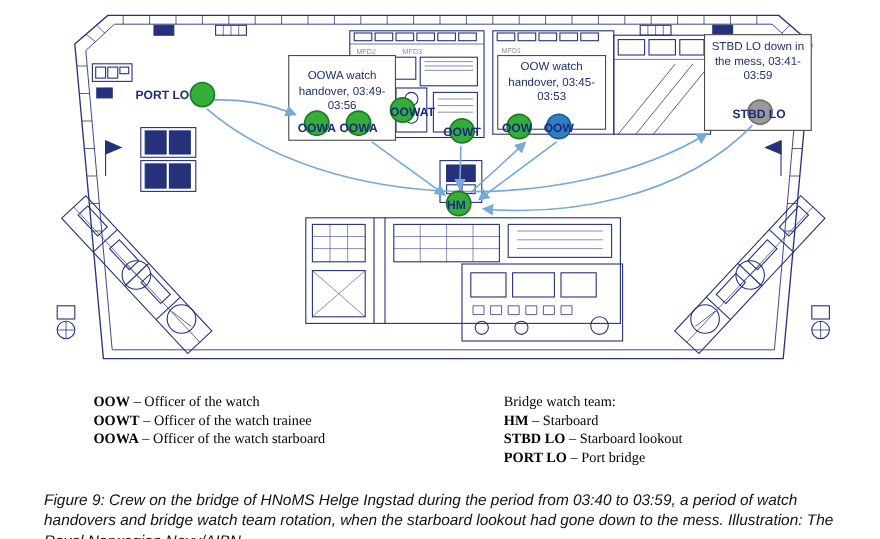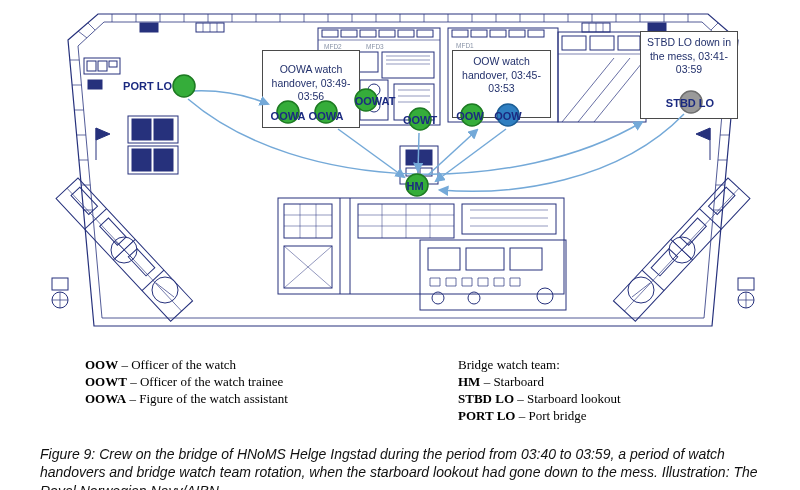--- a/index.html
+++ b/index.html
@@ -216,21 +216,21 @@
 
         <circle cx="691" cy="102" r="11" fill="#9a9a9a" stroke="#6f6f6f" stroke-width="1.5"></circle>
         <text class="mk" x="690" y="107" text-anchor="middle">STBD LO</text>
       </g>
     </svg>
   </div>
 
   <div class="legend-col legend-left">
     <div class="legend-row"><b>OOW</b> <span>– Officer of the watch</span></div>
     <div class="legend-row"><b>OOWT</b> <span>– Officer of the watch trainee</span></div>
-    <div class="legend-row"><b>OOWA</b> <span>– Figure of the watch assistant</span></div>
+    <div class="legend-row"><b>OOWA</b> <span>– Officer of the watch starboard</span></div>
   </div>
 
   <div class="legend-col legend-right">
     <div class="legend-row">Bridge watch team:</div>
     <div class="legend-row"><b>HM</b> <span>– Starboard</span></div>
     <div class="legend-row"><b>STBD LO</b> <span>– Starboard lookout</span></div>
     <div class="legend-row"><b>PORT LO</b> <span>– Port bridge</span></div>
   </div>
 
   <div class="caption">Figure 9: Crew on the bridge of HNoMS Helge Ingstad during the period from 03:40 to 03:59, a period of watch handovers and bridge watch team rotation, when the starboard lookout had gone down to the mess. Illustration: The Royal Norwegian Navy/AIBN</div>

